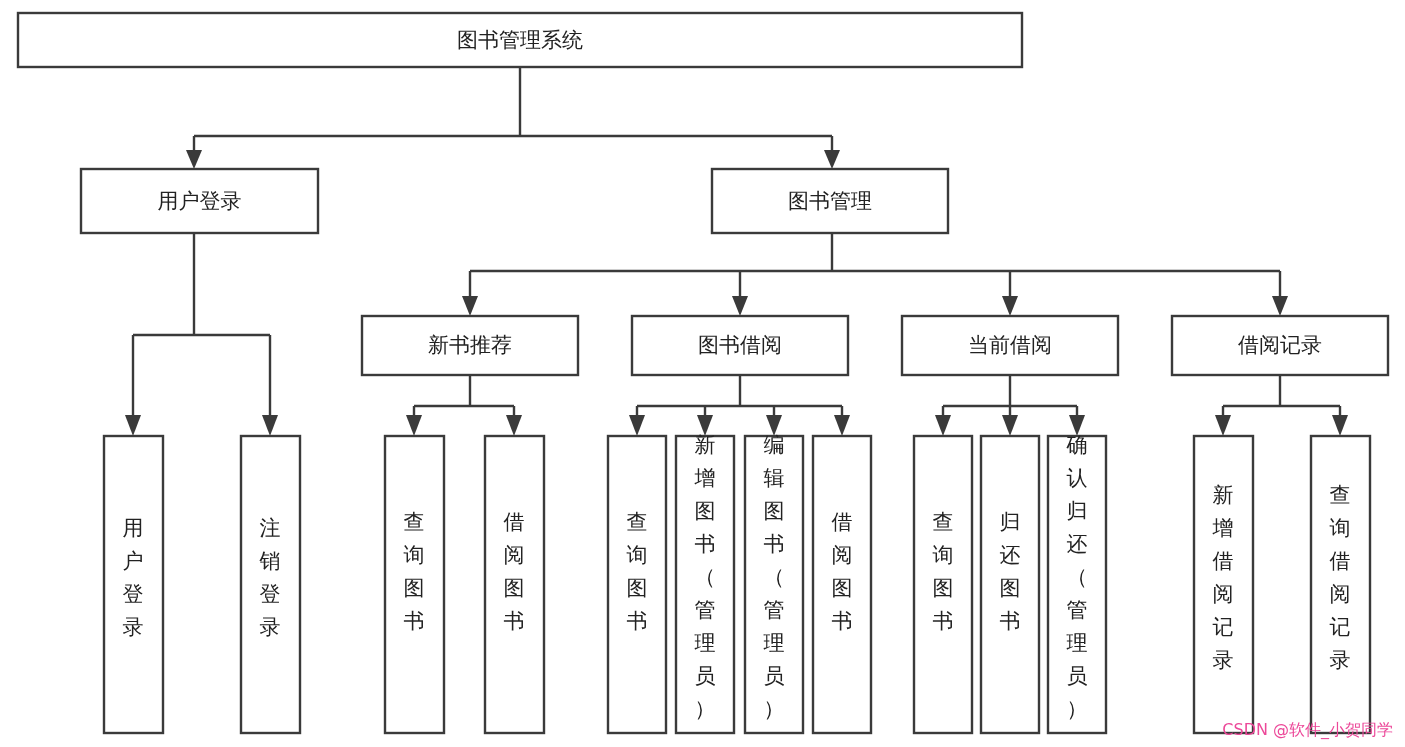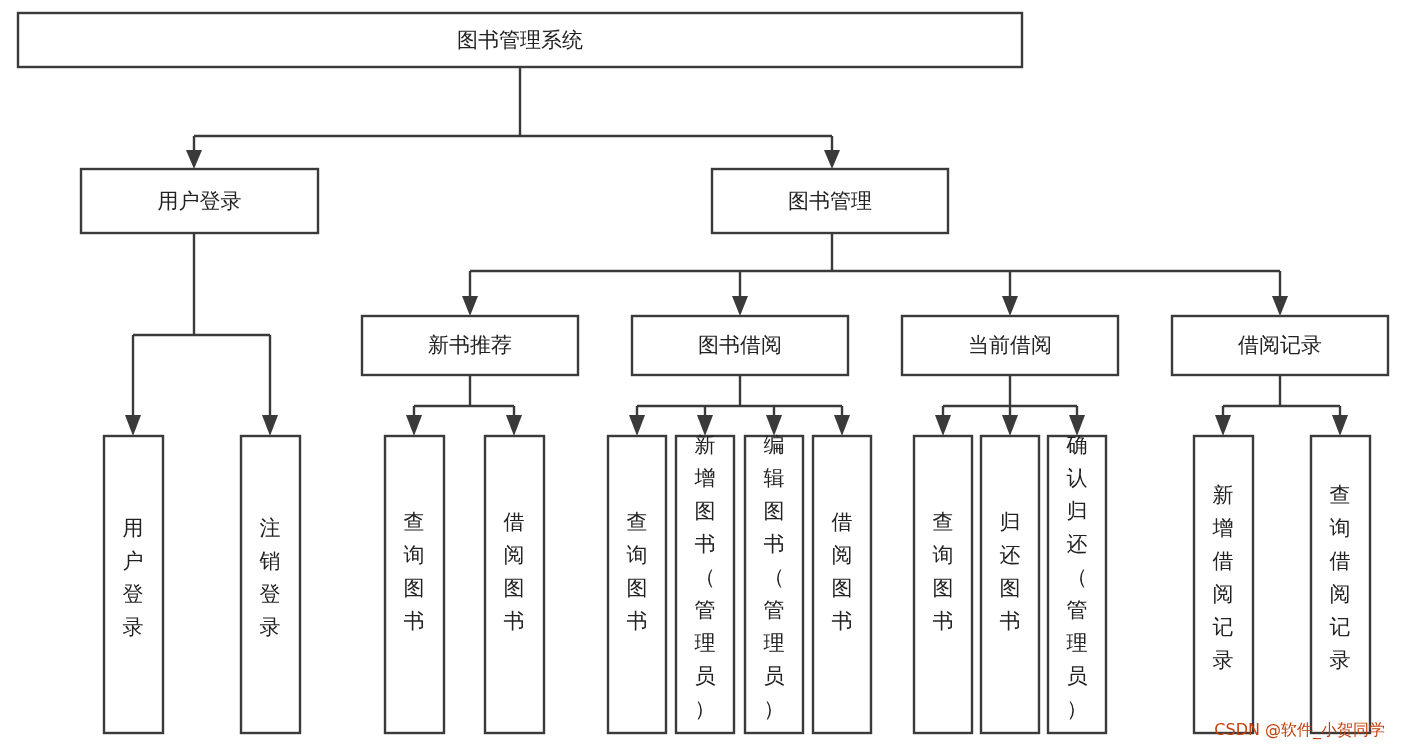--- a/index.html
+++ b/index.html
@@ -49,25 +49,25 @@
     dominant-baseline: middle;
   }
   .node-label-v {
     font-family: "DejaVu Sans", "Liberation Sans", sans-serif;
     font-size: 21px;
     fill: #222222;
     text-anchor: middle;
   }
   .watermark {
     position: absolute;
-    right: 20px;
+    right: 12px;
     bottom: 6px;
     font-family: "DejaVu Sans", "Liberation Sans", sans-serif;
     font-size: 16px;
-    color: #c2410c;
+    color: #ec4899;
     white-space: nowrap;
     user-select: none;
   }
 </style>
 </head>
 <body>
 
 <div id="diagram-root">
 
   <svg class="canvas" viewBox="0 0 1405 747" xmlns="http://www.w3.org/2000/svg">

